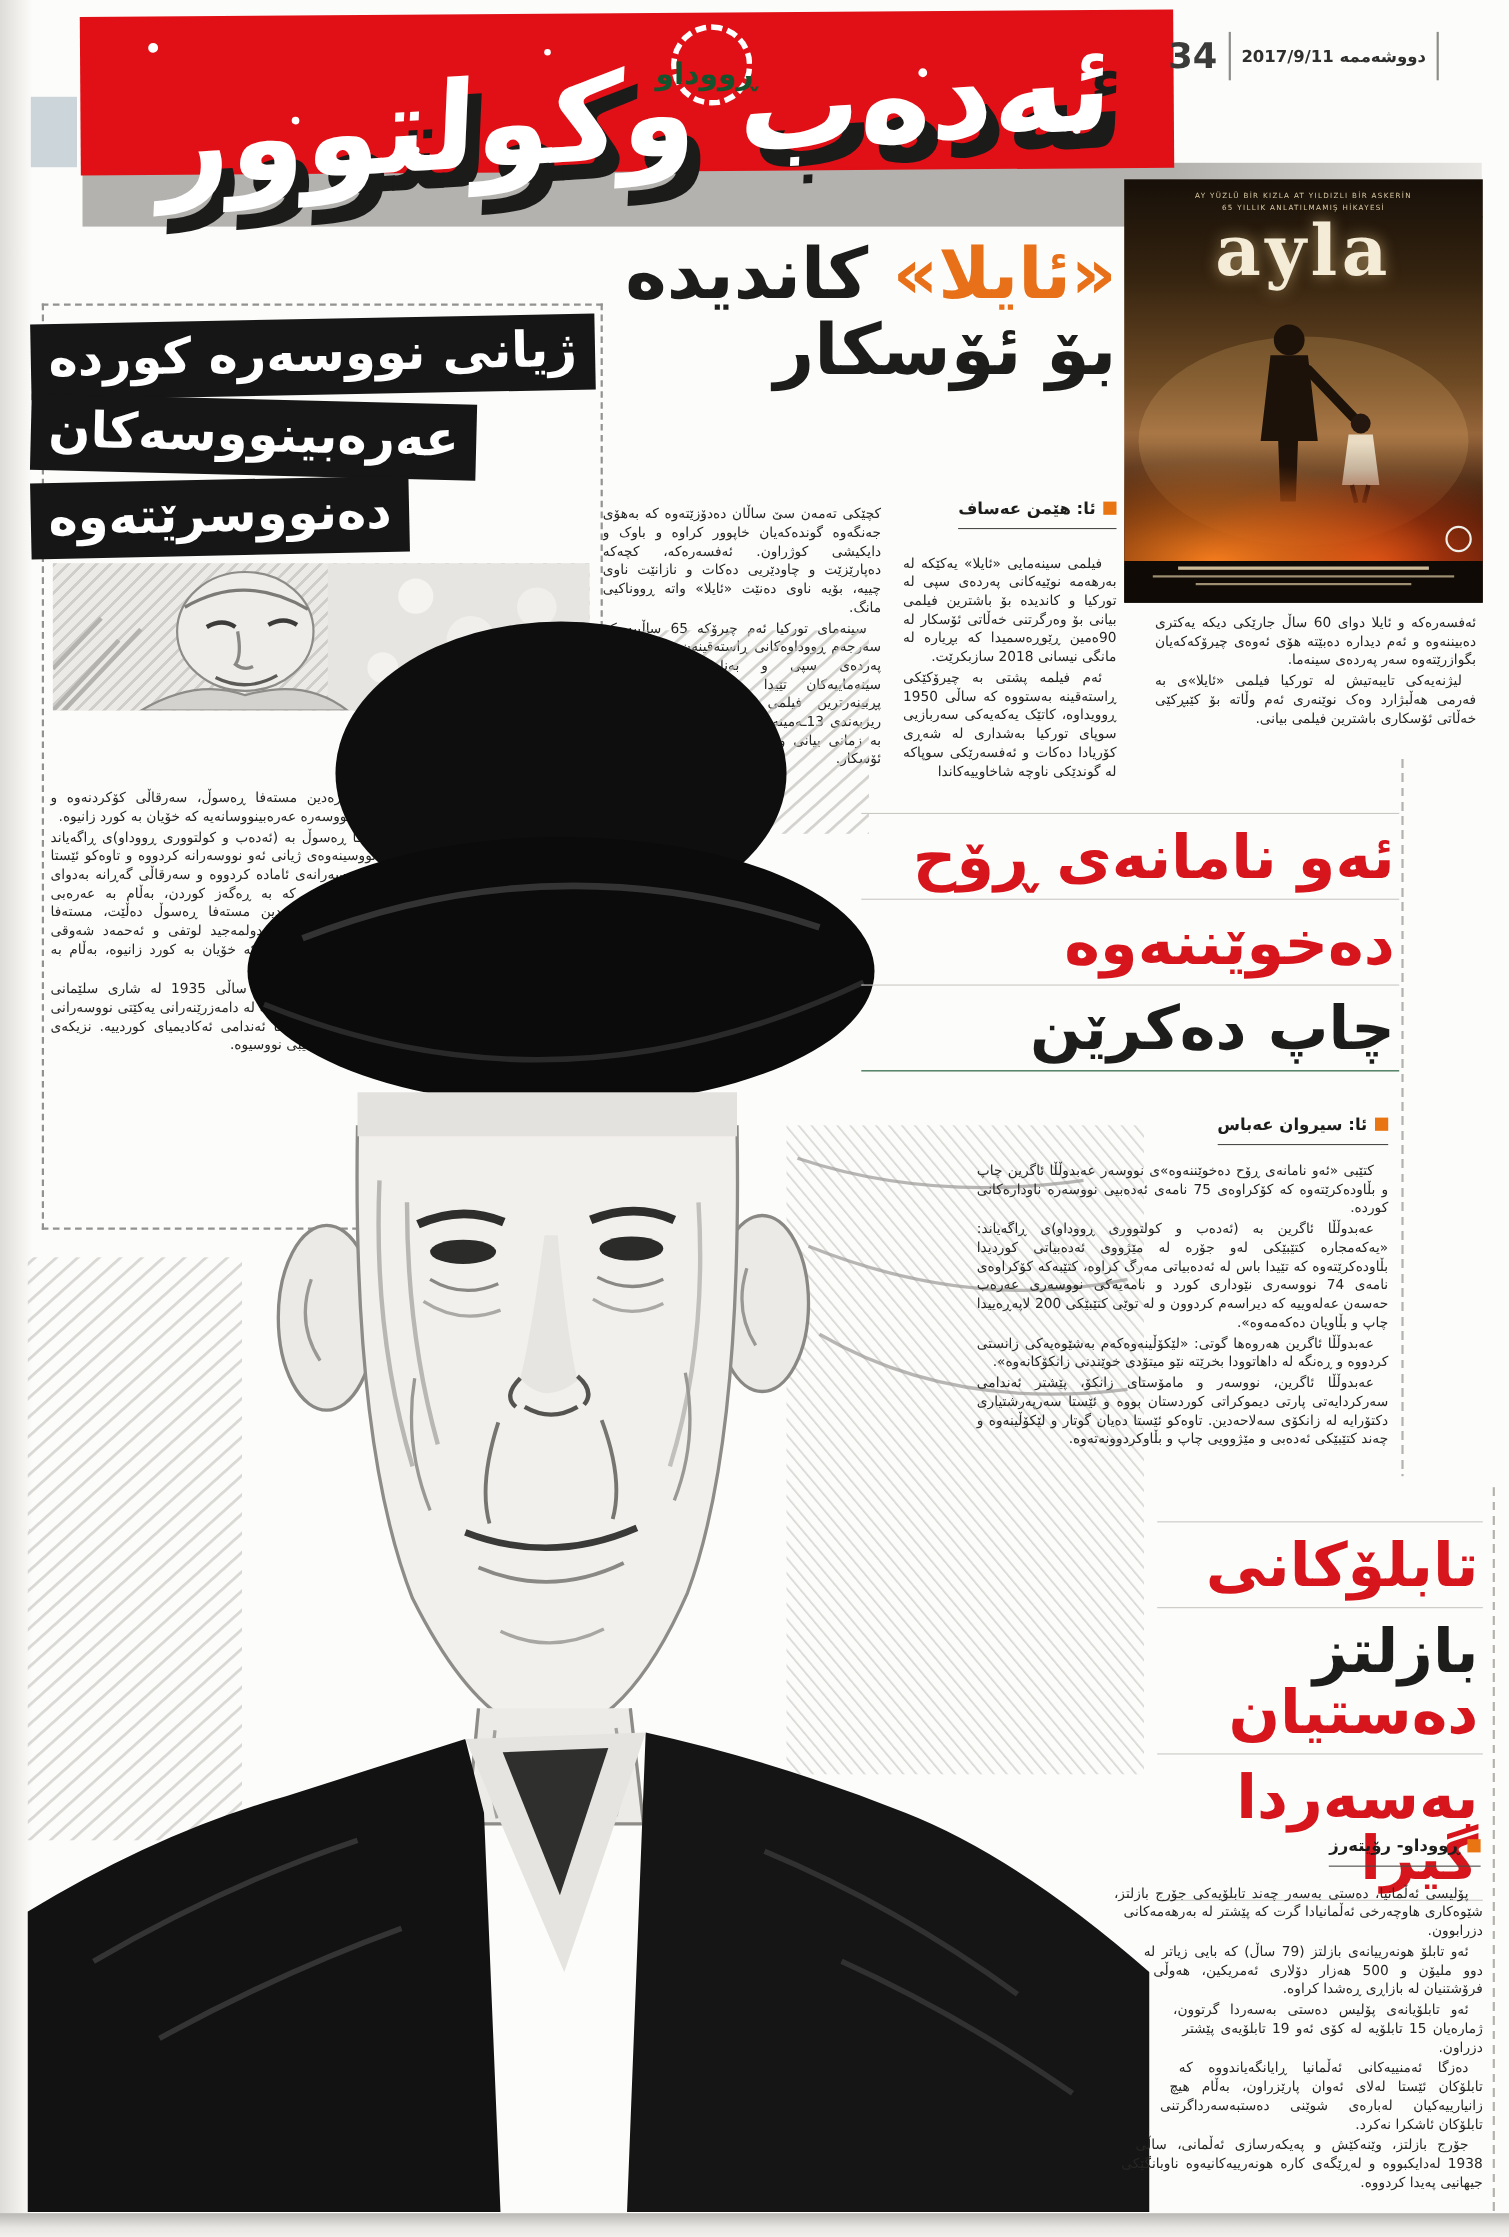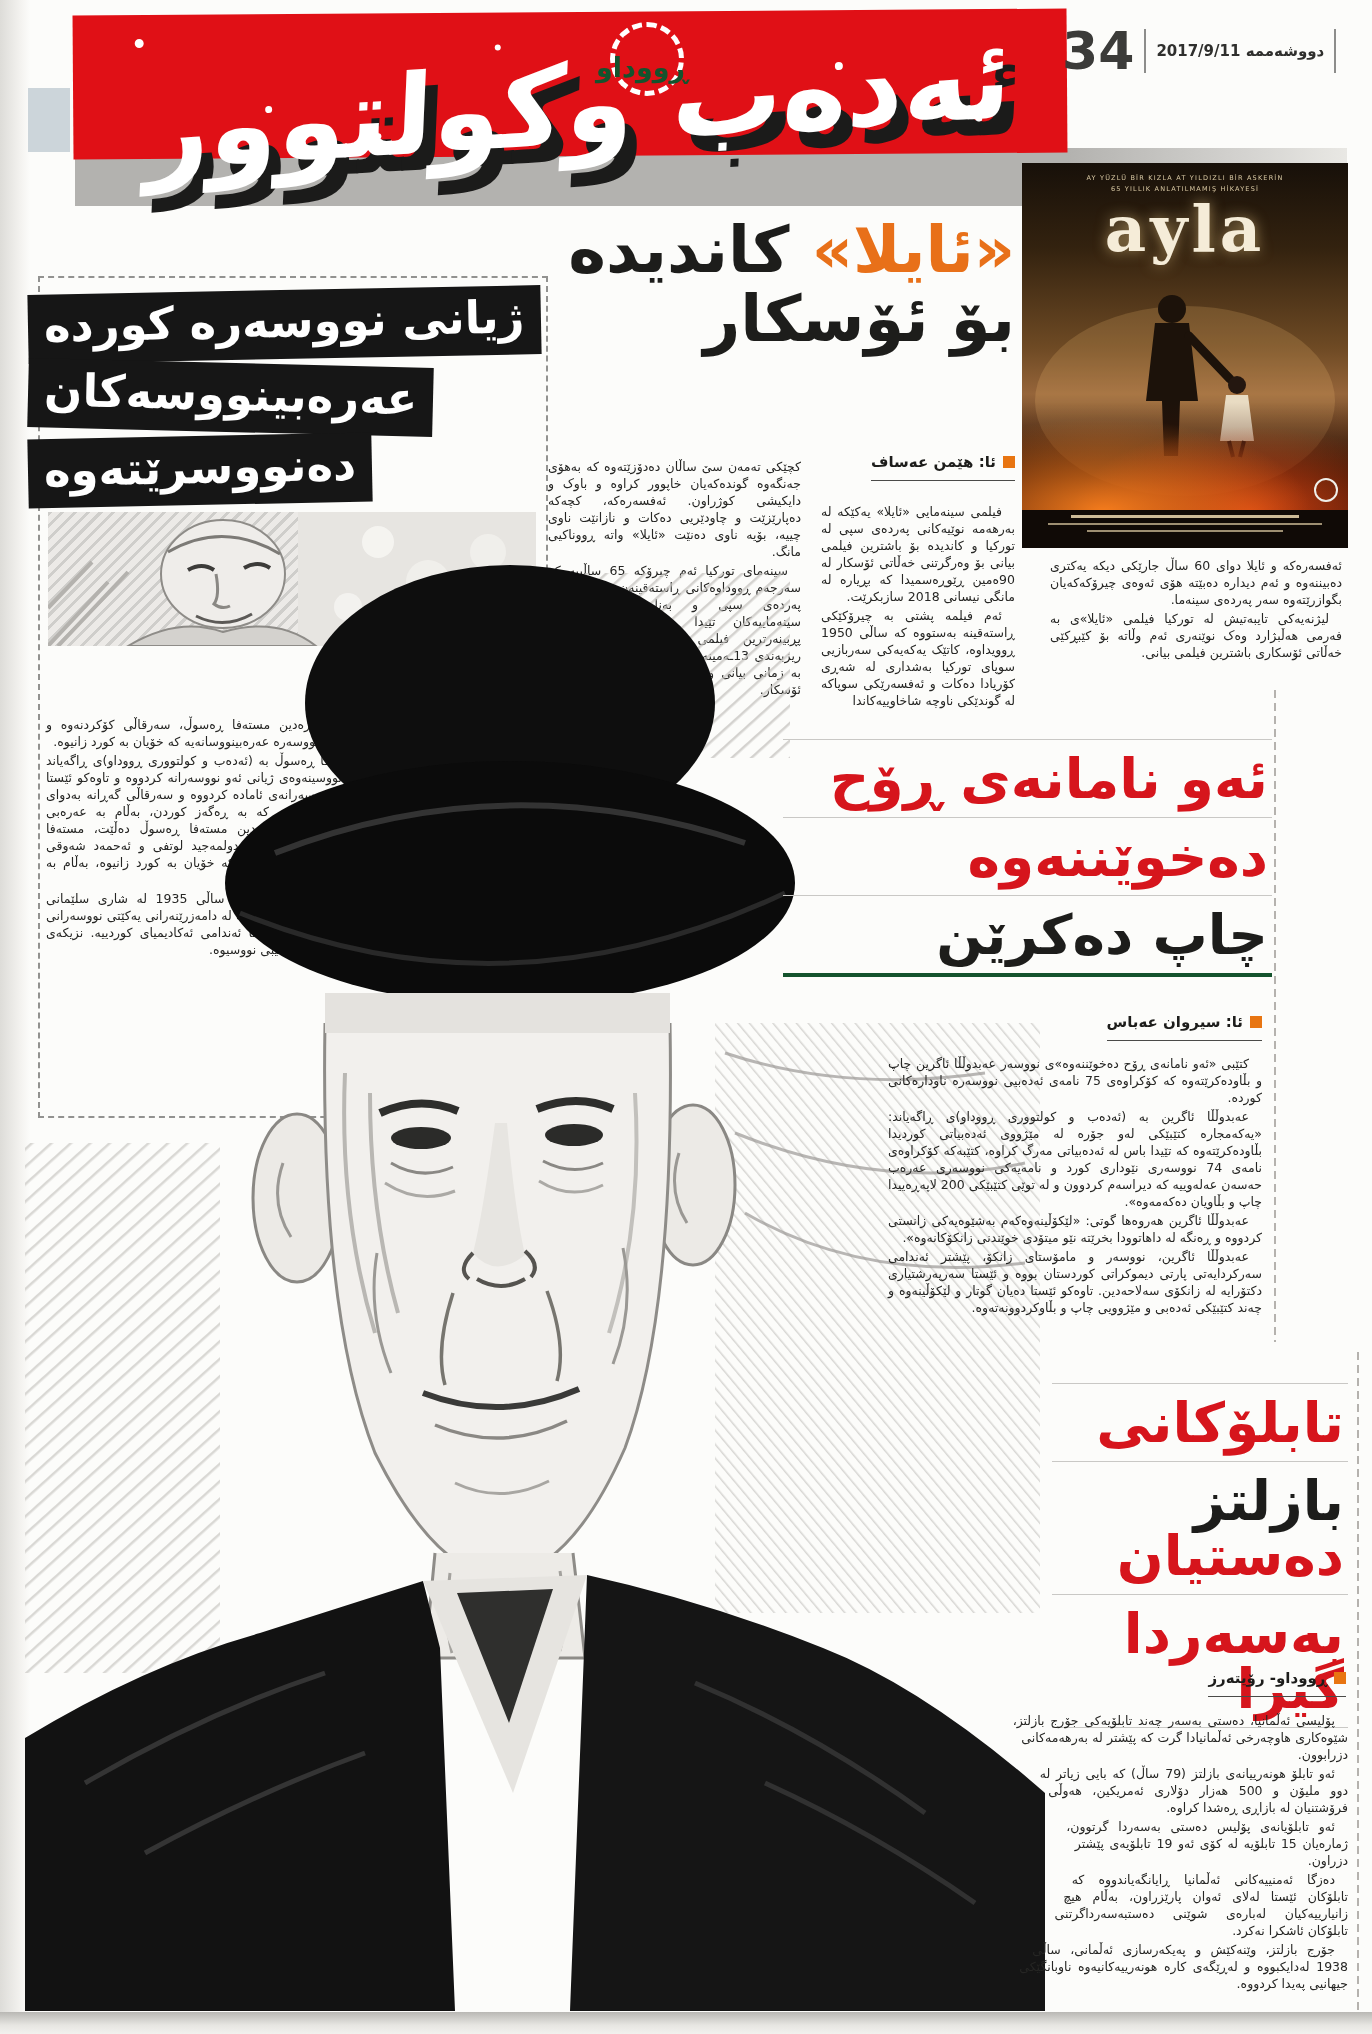--- a/index.html
+++ b/index.html
@@ -14,21 +14,21 @@
   .banner .dot{position:absolute;background:#fff;border-radius:50%;}
   .callig{font-weight:bold;white-space:nowrap;font-size:110px;letter-spacing:4px;
           transform:rotate(-3.5deg) skewX(-6deg);line-height:1;}
   .callig-black{left:158px;top:66px;color:#1b1b1a;z-index:3;}
   .callig-white{left:146px;top:50px;color:#ffffff;z-index:4;}
   .sun{left:596px;top:18px;width:100px;height:100px;z-index:5;}
   .sun .ring{position:absolute;left:14px;top:4px;width:64px;height:64px;border:5px dashed #fff;border-radius:50%;}
   .sun .word{position:absolute;left:0;top:34px;width:100px;text-align:left;color:#14532d;font-weight:bold;font-size:27px;}
   .meta{left:1062px;top:26px;height:50px;display:flex;align-items:center;gap:10px;direction:rtl;z-index:6;}
   .meta .bar{width:2px;height:44px;background:#8d8d8b;}
-  .meta .num{font-size:52px;font-weight:bold;color:#3b3b39;line-height:1;}
+  .meta .num{font-size:32px;font-weight:bold;color:#3b3b39;line-height:1;}
   .meta .date{font-size:15px;color:#2f2f2d;font-weight:bold;}
   .scratch-h{background:repeating-linear-gradient(90deg,#a9a7a2 0 7px,transparent 7px 11px);height:2px;}
   .scratch-v{background:repeating-linear-gradient(180deg,#b5b2ae 0 8px,transparent 8px 13px);width:2px;}
   .bottom-strip{left:0;top:2012px;width:1372px;height:22px;background:linear-gradient(180deg,#b9b8b4,#e7e6e2 60%,#f2f1ee);}
   
   .body-txt{font-size:12.5px;line-height:1.36;color:#262624;text-align:justify;}
   .body-txt p{margin:0 0 2px;text-indent:13px;}
   .body-txt p.cont{text-indent:0;}
   .byline{display:inline-block;font-size:15px;font-weight:bold;color:#1d1d1b;padding-bottom:9px;border-bottom:1px solid #4a4a48;}
   .byline .sq{display:inline-block;width:12px;height:12px;background:#e87511;margin-left:7px;vertical-align:-1px;}
@@ -239,21 +239,21 @@
     <path d="M1020,1458 L1020,1240 Q900,1135 798,1095 Q680,1048 562,1022 L545,1458 Z" fill="#151515"></path>
     <path d="M398,1028 L562,1022 L488,1240 Z" fill="#e6e4e0"></path>
     <path d="M432,1040 L528,1036 L484,1170 Z" fill="#2f2f2d"></path>
     <path d="M60,1230 q120,-70 240,-110 M120,1300 q110,-60 220,-100" stroke="#343434" stroke-width="5" fill="none"></path>
     <path d="M900,1260 q-110,-80 -230,-130 M950,1350 q-100,-70 -210,-120" stroke="#313131" stroke-width="5" fill="none"></path>
   </svg>
 
   <div class="abs letters-hl" style="left:783px;top:739px;width:489px;z-index:3;">
     <div class="hl-row"><span>ئەو نامانەی ڕۆح</span></div>
     <div class="hl-row"><span>دەخوێننەوە</span></div>
-    <div class="hl-row" style="border-bottom:4px solid #14532d;"><span class="hl-black">چاپ دەکرێن</span></div>
+    <div class="hl-row" style="border-bottom:1px solid #14532d;"><span class="hl-black">چاپ دەکرێن</span></div>
   </div>
   <div class="abs" style="right:110px;top:1012px;z-index:3;">
     <span class="byline"><span class="sq"></span><span>ئا: سیروان عەباس</span></span>
   </div>
   <div class="abs body-txt" style="left:888px;top:1055px;width:374px;height:300px;z-index:3;">
     <p>کتێبی «ئەو نامانەی ڕۆح دەخوێننەوە»ی نووسەر عەبدوڵڵا ئاگرین چاپ و بڵاودەکرێتەوە کە کۆکراوەی 75 نامەی ئەدەبیی نووسەرە ناودارەکانی کوردە.</p>
     <p>عەبدوڵڵا ئاگرین بە (ئەدەب و کولتووری ڕووداو)ی ڕاگەیاند: «یەکەمجارە کتێبێکی لەو جۆرە لە مێژووی ئەدەبیاتی کوردیدا بڵاودەکرێتەوە کە تێیدا باس لە ئەدەبیاتی مەرگ کراوە، کتێبەکە کۆکراوەی نامەی 74 نووسەری نێوداری کورد و نامەیەکی نووسەری عەرەب حەسەن عەلەوییە کە دیراسەم کردوون و لە توێی کتێبێکی 200 لاپەڕەییدا چاپ و بڵاویان دەکەمەوە».</p>
     <p>عەبدوڵڵا ئاگرین هەروەها گوتی: «لێکۆڵینەوەکەم بەشێوەیەکی زانستی کردووە و ڕەنگە لە داهاتوودا بخرێتە نێو میتۆدی خوێندنی زانکۆکانەوە».</p>
     <p>عەبدوڵڵا ئاگرین، نووسەر و مامۆستای زانکۆ، پێشتر ئەندامی سەرکردایەتی پارتی دیموکراتی کوردستان بووە و ئێستا سەرپەرشتیاری دکتۆرایە لە زانکۆی سەلاحەدین. تاوەکو ئێستا دەیان گوتار و لێکۆڵینەوە و چەند کتێبێکی ئەدەبی و مێژوویی چاپ و بڵاوکردوونەتەوە.</p>
   </div>

